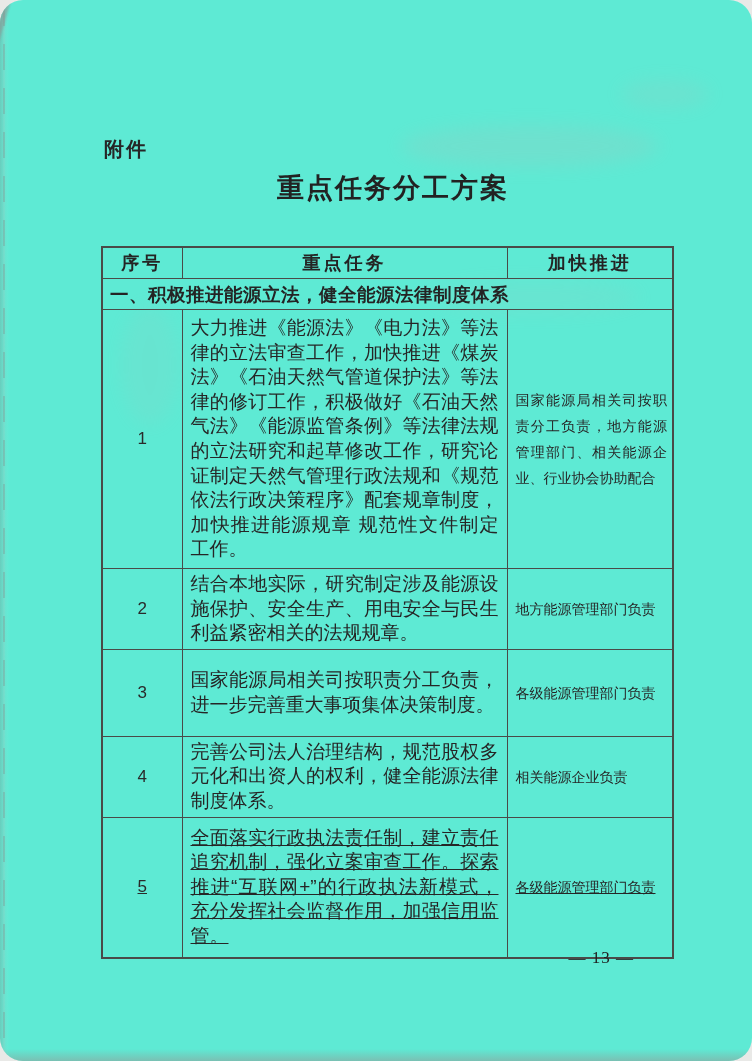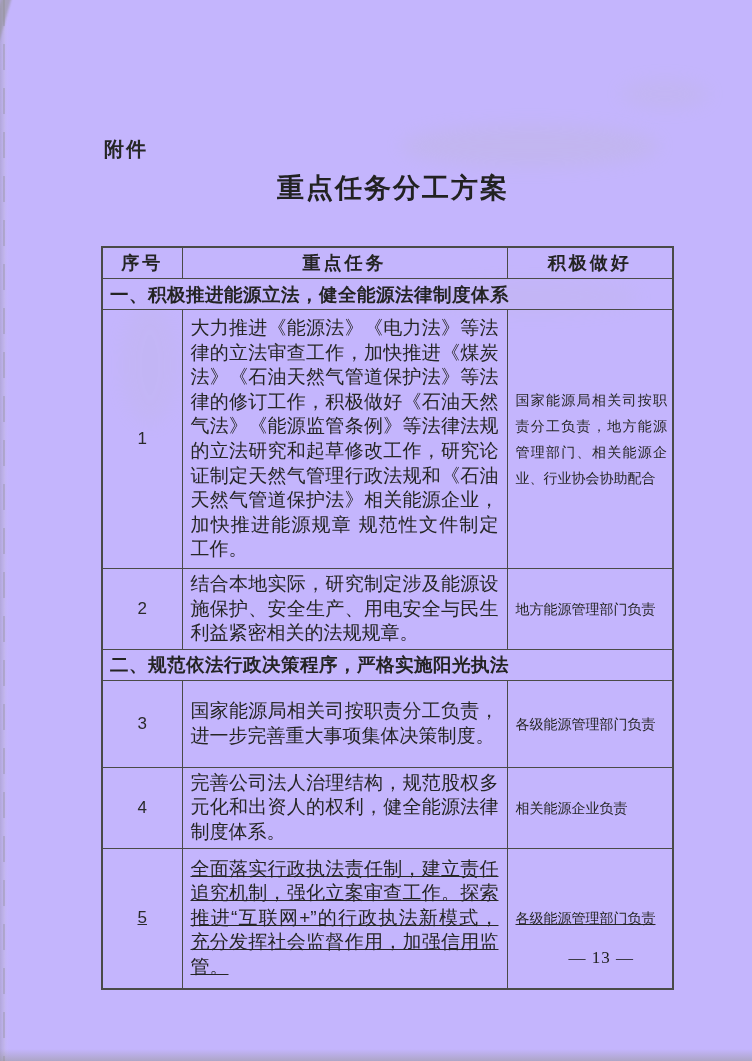--- a/index.html
+++ b/index.html
@@ -4,24 +4,25 @@
 <style>
   html, body {
     margin: 0; padding: 0;
     width: 752px; height: 1061px;
     overflow: hidden;
     background: #e9e9e7;
   }
   .page {
     position: relative;
     width: 752px; height: 1061px;
-    background: #c4b5fd;
+    background: #5eead4;
     font-family: "Liberation Sans", "DejaVu Sans", sans-serif;
     color: #262626;
     overflow: hidden;
+    border-radius: 23px;
   }
   
   .edge-left {
     position: absolute; left: 0; top: 0; width: 10px; height: 100%;
     background: linear-gradient(to right,
       rgba(130,130,128,0.28), rgba(185,185,182,0.14) 45%, rgba(220,220,218,0.05) 75%, transparent);
     pointer-events: none;
   }
   .edge-left-line {
     position: absolute; left: 3px; top: 0; width: 2px; height: 100%;
@@ -123,39 +124,36 @@
   <table class="task-table">
     <colgroup>
       <col style="width:80px">
       <col style="width:325px">
       <col style="width:166px">
     </colgroup>
     <thead>
       <tr>
         <th class="h-cell">序号</th>
         <th class="h-cell">重点任务</th>
-        <th class="h-cell">积极做好</th>
+        <th class="h-cell">加快推进</th>
       </tr>
     </thead>
     <tbody>
       <tr>
         <td class="section-cell" colspan="3">一、积极推进能源立法，健全能源法律制度体系</td>
       </tr>
       <tr class="r0">
         <td class="idx-cell">1</td>
-        <td class="task-cell">大力推进《能源法》《电力法》等法律的立法审查工作，加快推进《煤炭法》《石油天然气管道保护法》等法律的修订工作，积极做好《石油天然气法》《能源监管条例》等法律法规的立法研究和起草修改工作，研究论证制定天然气管理行政法规和《石油天然气管道保护法》相关能源企业，加快推进能源规章 规范性文件制定工作。</td>
+        <td class="task-cell">大力推进《能源法》《电力法》等法律的立法审查工作，加快推进《煤炭法》《石油天然气管道保护法》等法律的修订工作，积极做好《石油天然气法》《能源监管条例》等法律法规的立法研究和起草修改工作，研究论证制定天然气管理行政法规和《规范依法行政决策程序》配套规章制度，加快推进能源规章 规范性文件制定工作。</td>
         <td class="unit-cell">国家能源局相关司按职责分工负责，地方能源管理部门、相关能源企业、行业协会协助配合</td>
       </tr>
       <tr class="r1">
         <td class="idx-cell">2</td>
         <td class="task-cell">结合本地实际，研究制定涉及能源设施保护、安全生产、用电安全与民生利益紧密相关的法规规章。</td>
         <td class="unit-cell">地方能源管理部门负责</td>
-      </tr>
-      <tr>
-        <td class="section-cell" colspan="3">二、规范依法行政决策程序，严格实施阳光执法</td>
       </tr>
       <tr class="r2">
         <td class="idx-cell">3</td>
         <td class="task-cell">国家能源局相关司按职责分工负责，进一步完善重大事项集体决策制度。</td>
         <td class="unit-cell">各级能源管理部门负责</td>
       </tr>
       <tr class="r3">
         <td class="idx-cell">4</td>
         <td class="task-cell">完善公司法人治理结构，规范股权多元化和出资人的权利，健全能源法律制度体系。</td>
         <td class="unit-cell">相关能源企业负责</td>

